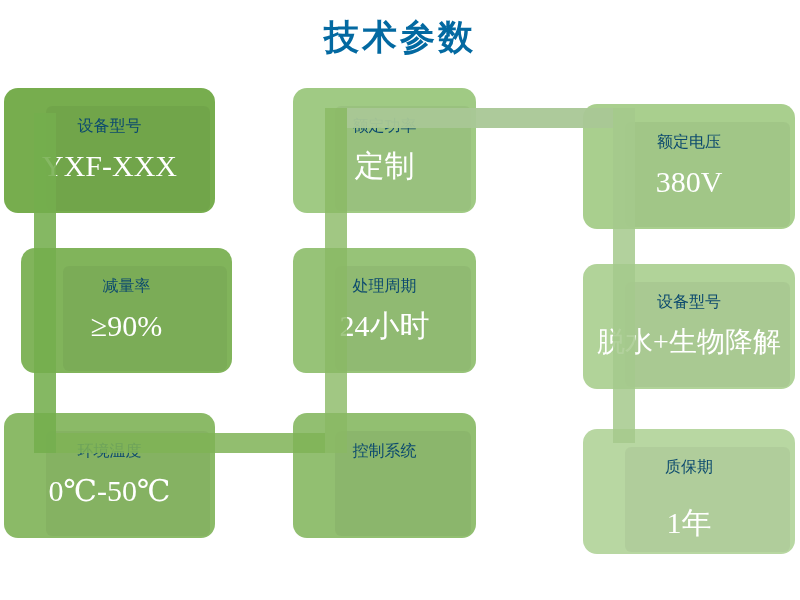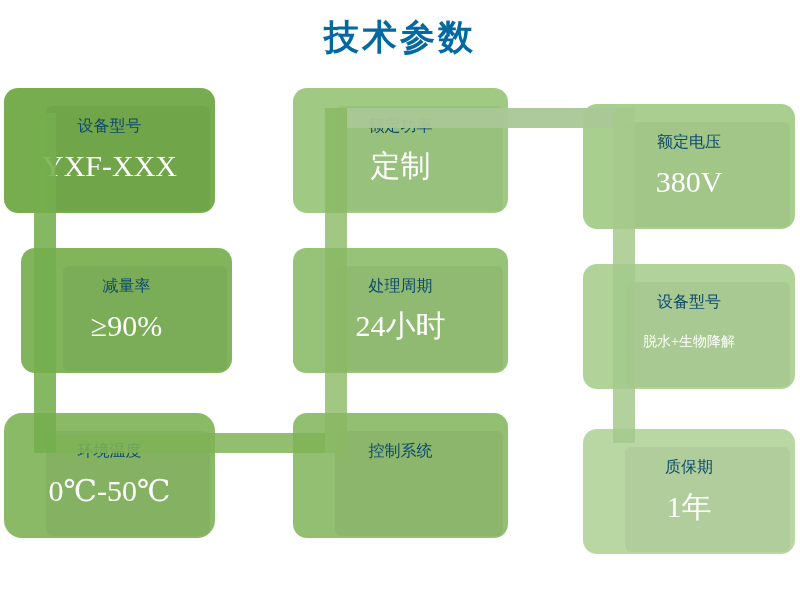--- a/index.html
+++ b/index.html
@@ -26,27 +26,27 @@
   .box-label{
     position:relative;z-index:3;color:#0c4a6e;
     font-size:16px;font-weight:normal;line-height:34px;white-space:nowrap;
   }
   .box-value{
     position:relative;z-index:3;color:#ffffff;
     font-size:30px;line-height:30px;margin-top:8px;white-space:nowrap;
   }
   
   .c0{left:4px;width:211px;}
-  .c1{left:293px;width:215px;}
+  .c1{left:293px;width:183px;}
   .c2{left:583px;width:212px;margin-top:16px;}
   .r0{top:88px;}
   .r1{top:248px;}
   .r2{top:413px;}
   
-  .box.c2.r1 .box-value{font-size:14px;}
+  .box.c2.r1 .box-value{font-size:28px;}
   
   .seg{position:absolute;z-index:2;pointer-events:none;}
   .seg-a{left:34px;top:113px;width:22px;height:340px;}
   .seg-b{left:56px;top:433px;width:269px;height:20px;}
   .seg-c{left:325px;top:108px;width:22px;height:345px;}
   .seg-d{left:347px;top:108px;width:266px;height:20px;}
   .seg-e{left:613px;top:108px;width:22px;height:335px;}
 </style>
 </head>
 <body>
@@ -80,25 +80,25 @@
   </div>
   <div class="box c1 r1" style="background: rgb(151, 195, 120); border-radius: 13px;">
     <div class="box-label">处理周期</div>
     <div class="box-value">24小时</div>
   </div>
   <div class="box c2 r1" style="background: rgb(177, 211, 153);">
     <div class="box-label">设备型号</div>
     <div class="box-value">脱水+生物降解</div>
   </div>
 
-  <div class="box c0 r2" style="background: rgb(139, 186, 103); border-radius: 18px;">
+  <div class="box c0 r2" style="background: rgb(139, 186, 103);">
     <div class="box-label">环境温度</div>
     <div class="box-value">0℃-50℃</div>
   </div>
   <div class="box c1 r2" style="background: rgb(146, 191, 113); text-align: center;">
     <div class="box-label">控制系统</div>
   </div>
-  <div class="box c2 r2" style="background: rgb(184, 215, 162);">
+  <div class="box c2 r2" style="background: rgb(184, 215, 162); gap: 16px;">
     <div class="box-label">质保期</div>
     <div class="box-value">1年</div>
   </div>
 
 </div>
 
 </body></html>

